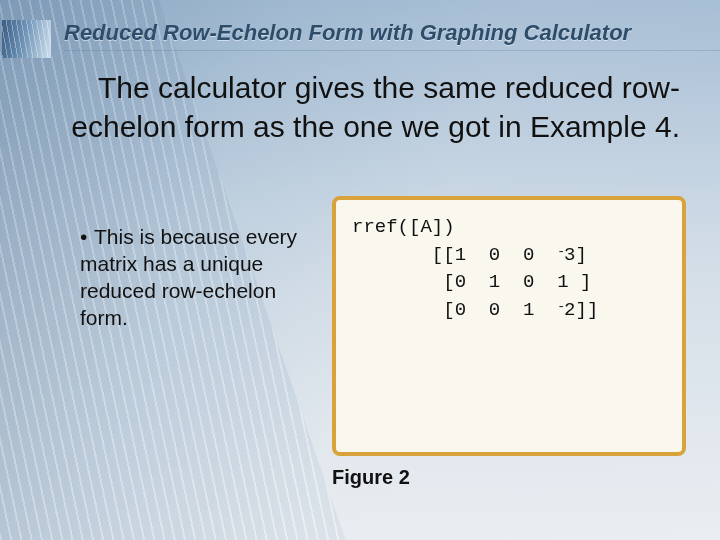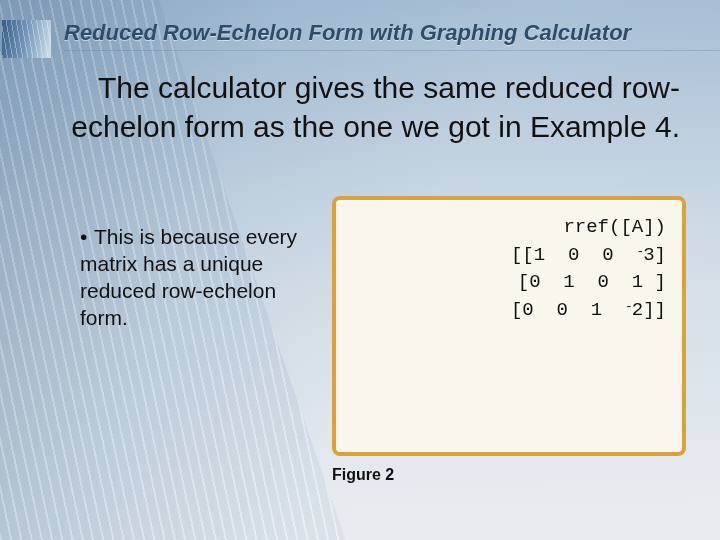--- a/index.html
+++ b/index.html
@@ -65,32 +65,31 @@
   .bullet-block .dot { display:inline-block; width: 14px; }
   .figure {
     position: absolute; top: 196px; left: 332px; width: 354px;
   }
   .calc-frame {
     border: 4px solid #d9a23a;
     border-radius: 8px;
     background: #faf7ef;
     padding: 14px 16px 68px 16px;
     height: 260px;
-    text-align: right;
   }
   .calc-screen {
     font-family: "Courier New", monospace;
     font-size: 19px; line-height: 1.45;
     color: #111;
     white-space: pre;
   }
   .neg { font-size: 13px; vertical-align: 5px; letter-spacing: -1px; }
   .fig-caption {
     margin-top: 10px;
-    font-size: 16px; font-weight: bold; color: #111;
+    font-size: 20px; font-weight: bold; color: #111;
   }
 </style>
 </head>
 <body>
 
 <div class="slide">
   <div class="bg-tower"></div>
 
   <div class="title-bar">
     <div class="title-icon"></div>

